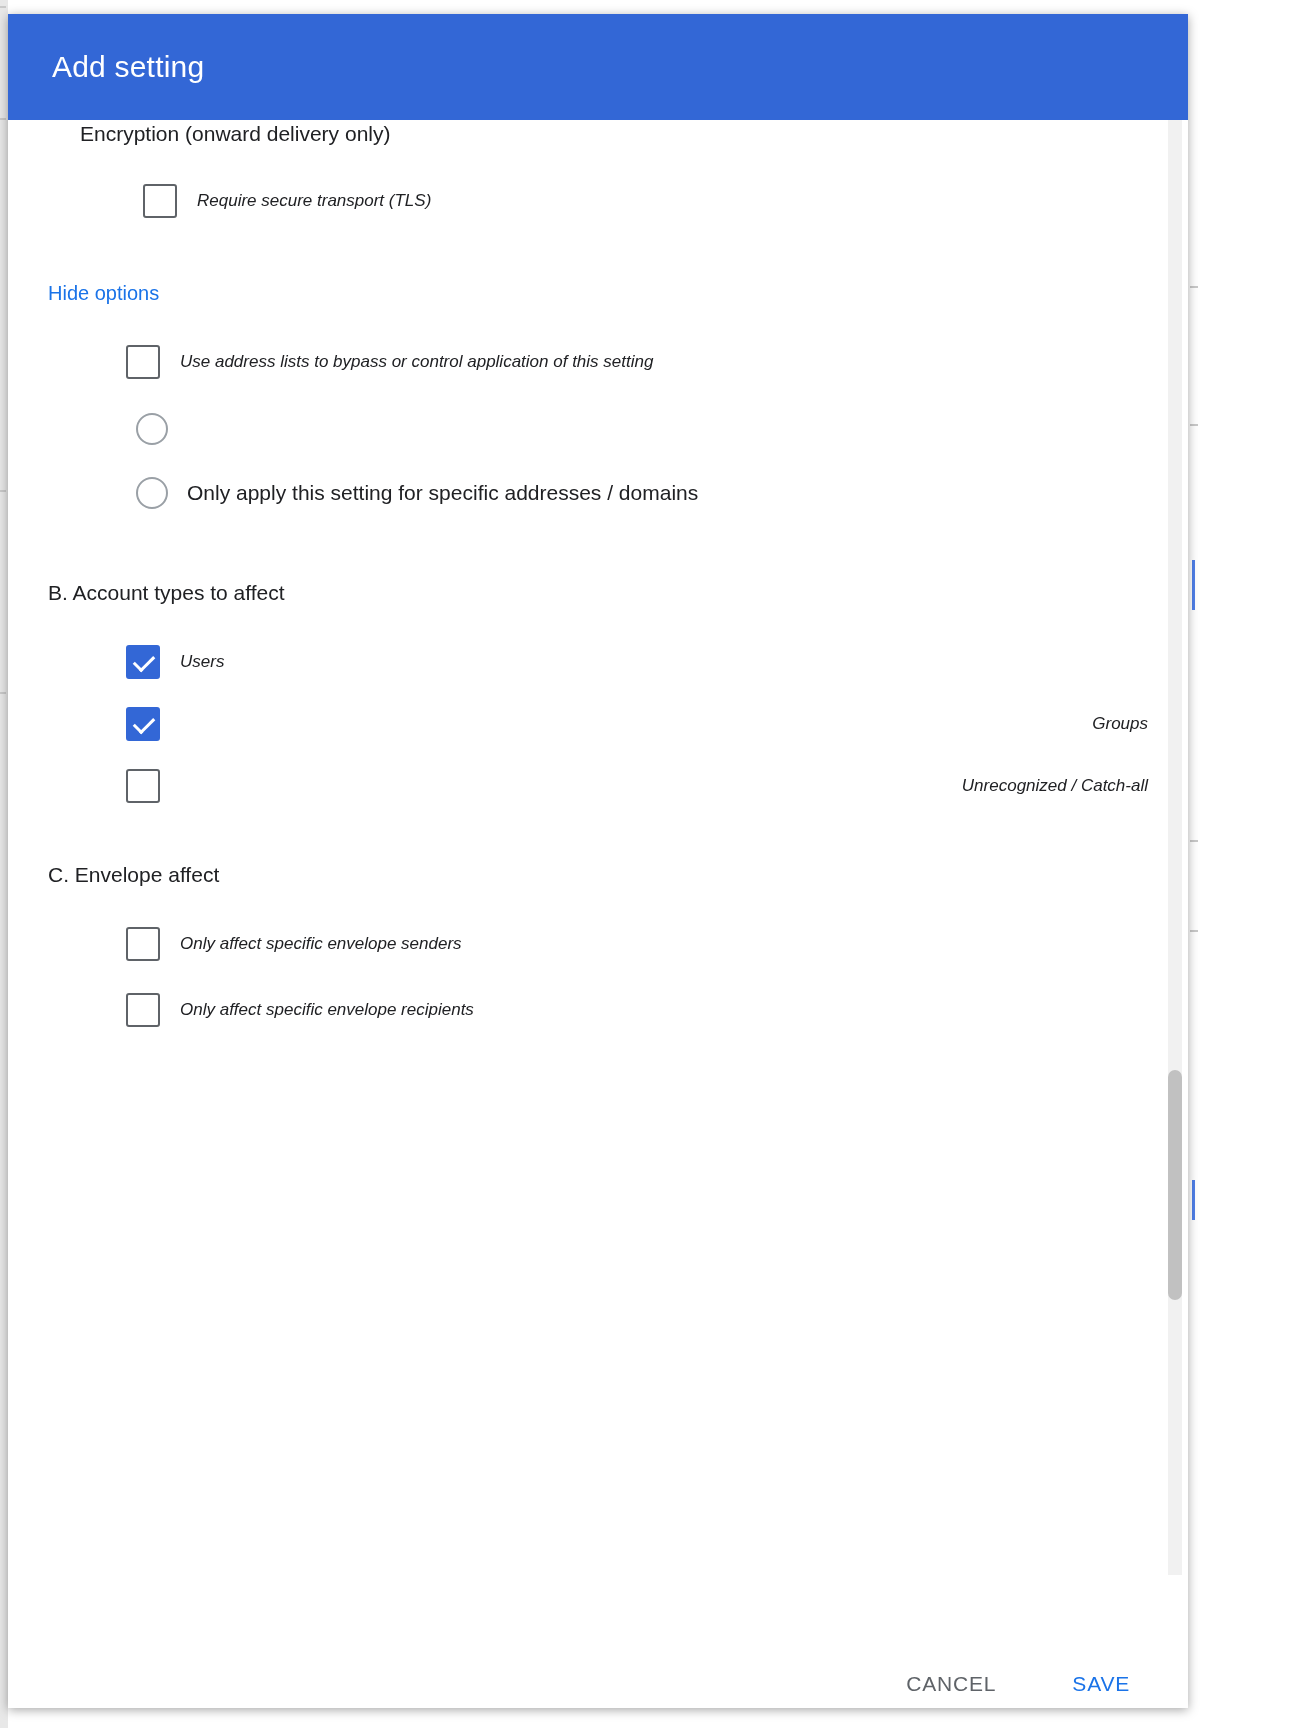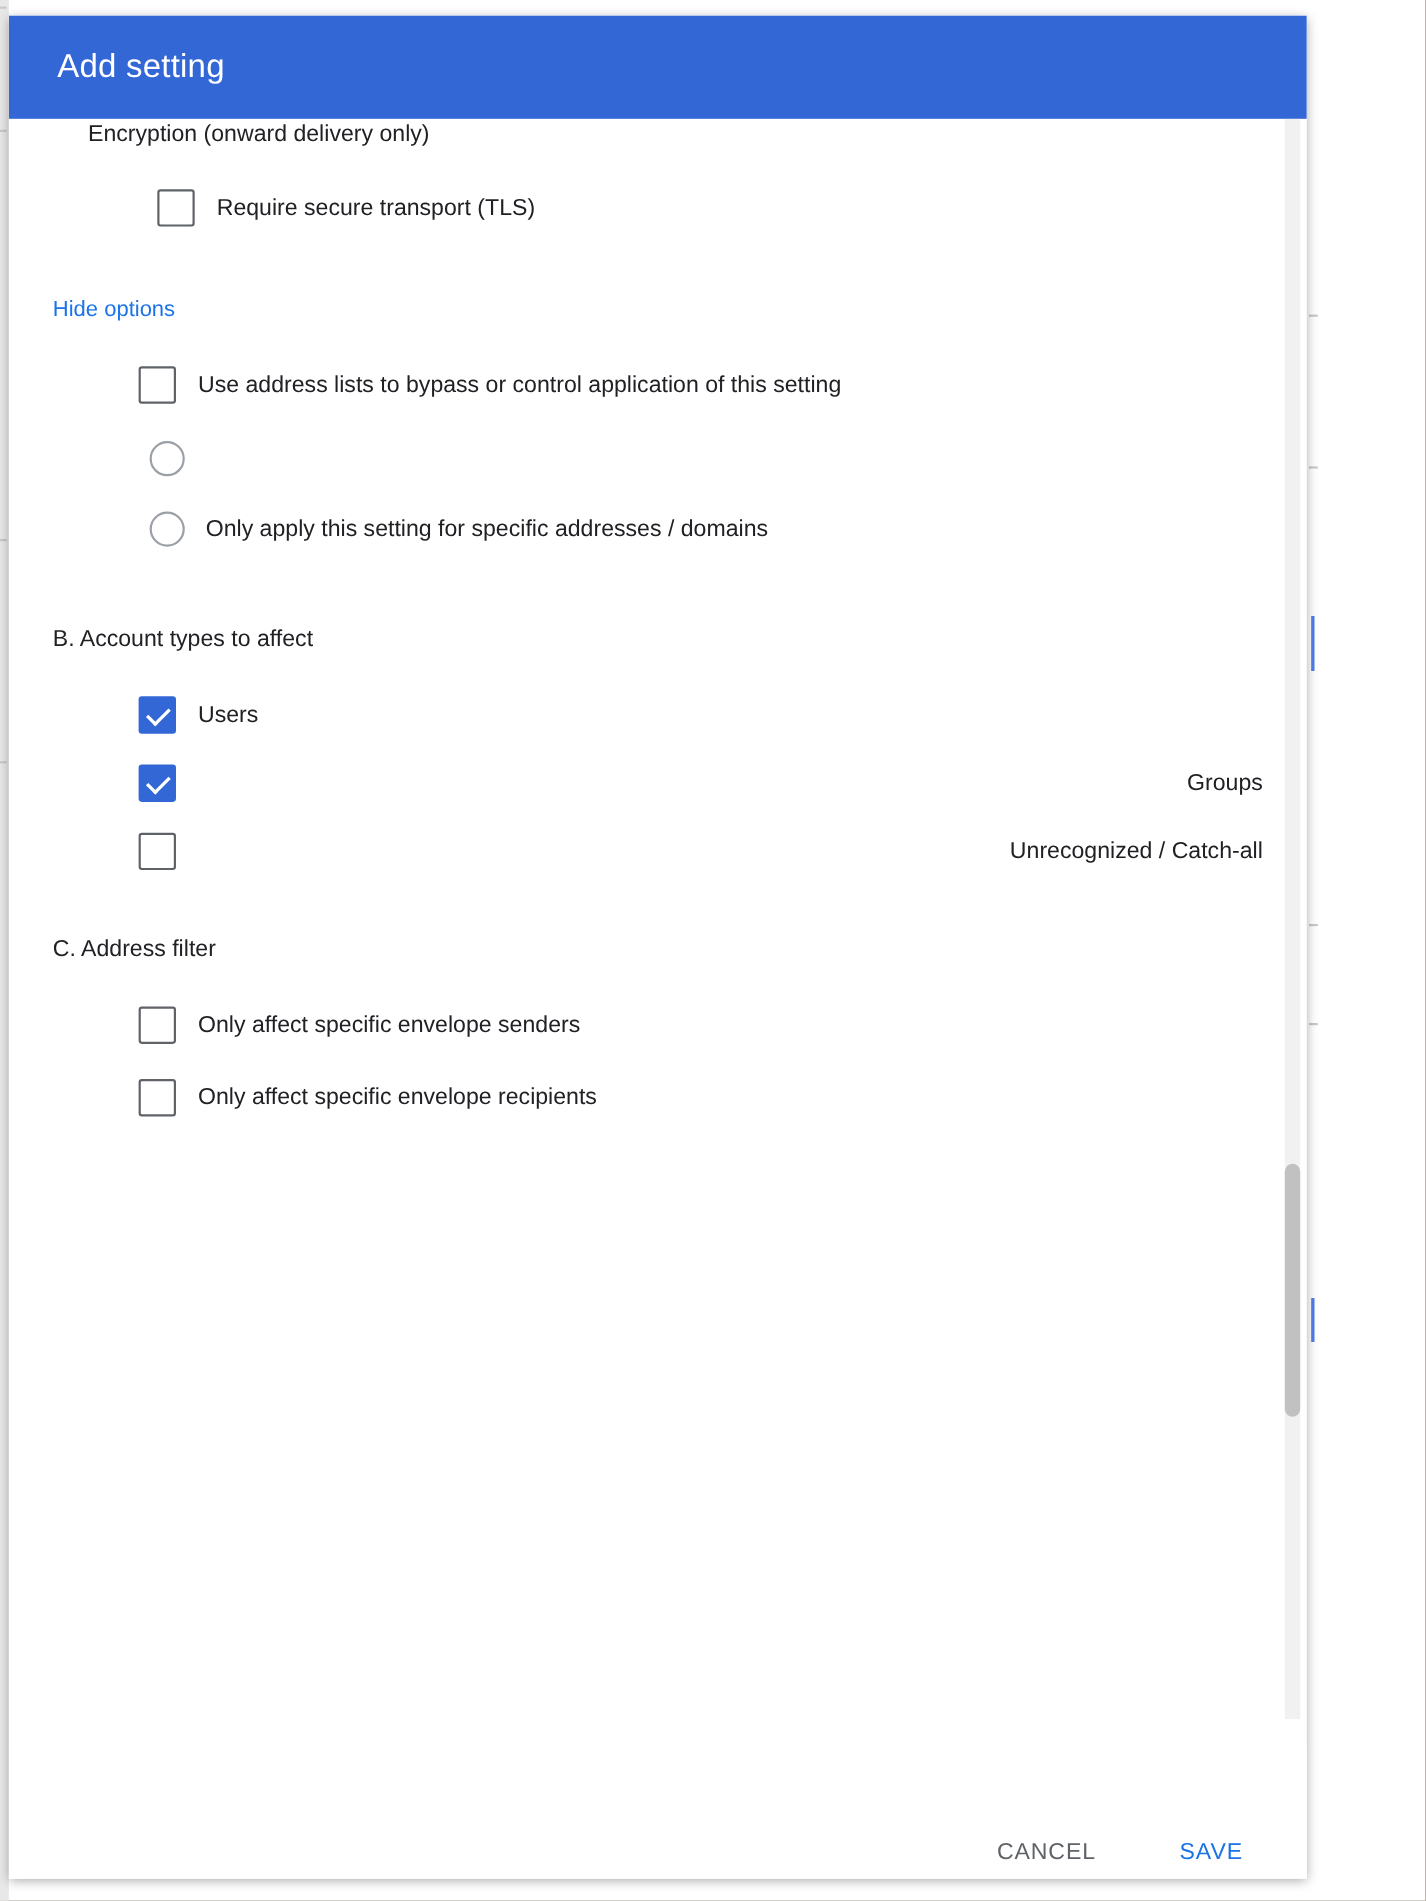--- a/index.html
+++ b/index.html
@@ -49,21 +49,21 @@
     left: 8px;
     top: 14px;
     width: 1180px;
     height: 1694px;
     background: #ffffff;
     box-shadow: 0 2px 10px rgba(0,0,0,0.35);
     overflow: hidden;
   }
 
   .modal-header {
-    height: 94px;
+    height: 106px;
     background: #3367d6;
     display: flex;
     align-items: center;
     padding: 0 0 0 44px;
     box-sizing: border-box;
   }
   .modal-title {
     color: #ffffff;
     font-size: 30px;
     font-weight: normal;
@@ -144,23 +144,24 @@
     width: 32px;
     height: 32px;
     border: 2px solid #9aa0a6;
     border-radius: 50%;
     box-sizing: border-box;
     background: #fff;
     flex: 0 0 auto;
   }
 
   .cb-label {
-    font-size: 21px;
+    font-size: 17px;
     color: #202124;
     margin-left: 20px;
+    font-style: italic;
   }
   .radio-label {
     font-size: 21px;
     color: #202124;
     margin-left: 19px;
   }
 
   .hide-options {
     color: #1a73e8;
     font-size: 20px;
@@ -276,21 +277,21 @@
         <span class="cb checked"></span>
         <span class="cb-label">Groups</span>
       </div>
 
       <div class="row indent-1 mt-28">
         <span class="cb"></span>
         <span class="cb-label">Unrecognized / Catch-all</span>
       </div>
 
       
-      <div class="section-head mt-60">C. Address filter</div>
+      <div class="section-head mt-60">C. Envelope affect</div>
 
       <div class="row indent-1 mt-40">
         <span class="cb"></span>
         <span class="cb-label">Only affect specific envelope senders</span>
       </div>
 
       <div class="row indent-1 mt-32">
         <span class="cb"></span>
         <span class="cb-label">Only affect specific envelope recipients</span>
       </div>

